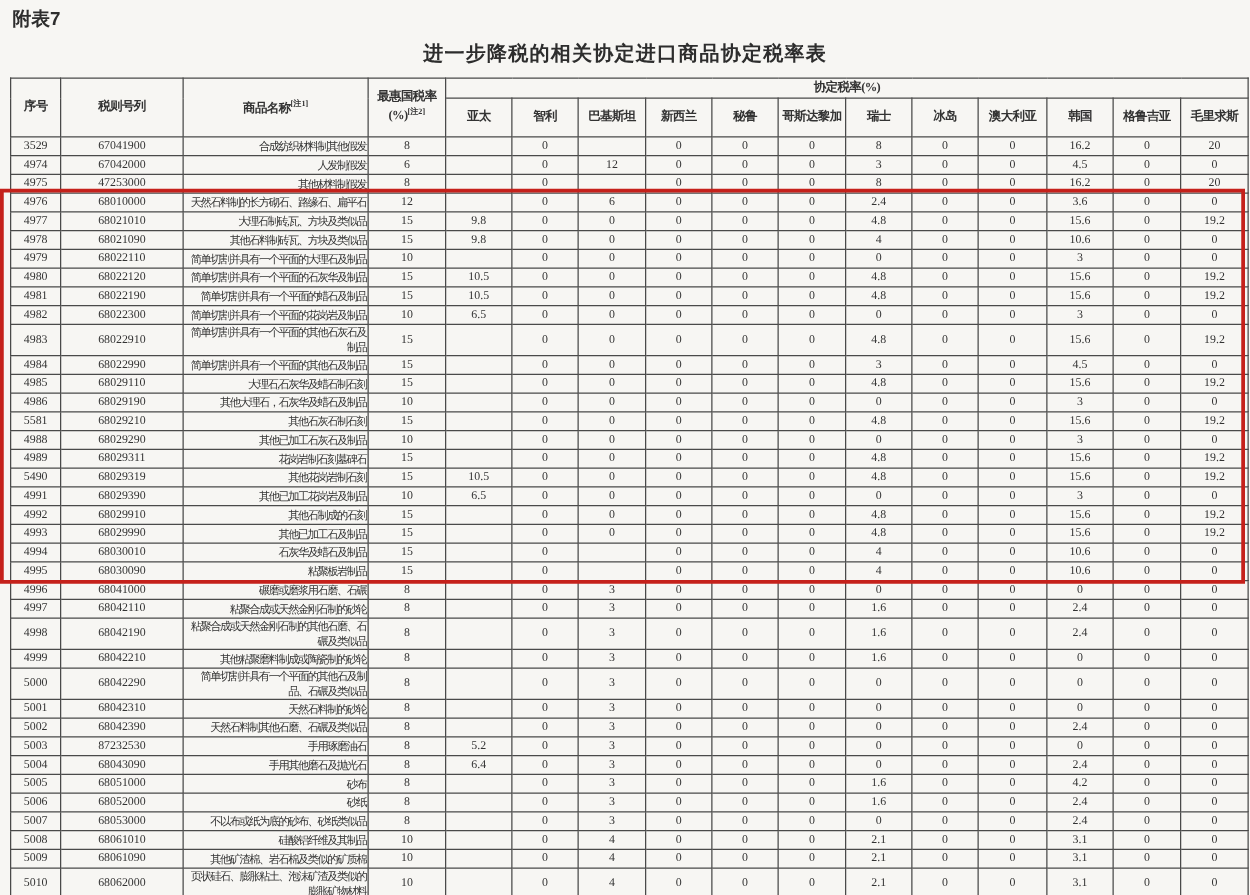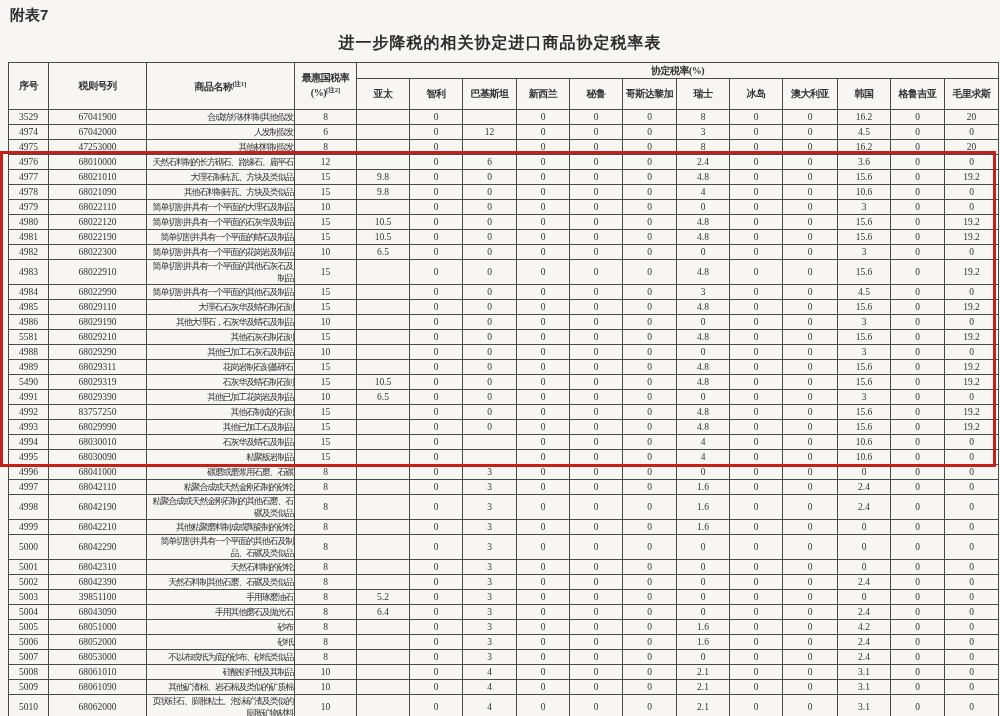--- a/index.html
+++ b/index.html
@@ -380,21 +380,21 @@
           <td class="num">4.8</td>
           <td class="num">0</td>
           <td class="num">0</td>
           <td class="num">15.6</td>
           <td class="num">0</td>
           <td class="num">19.2</td>
         </tr>
         <tr>
           <td class="num">5490</td>
           <td class="num">68029319</td>
-          <td class="name">石灰华及蜡石制石刻</td>
+          <td class="name">其他花岗岩制石刻</td>
           <td class="num">15</td>
           <td class="num">10.5</td>
           <td class="num">0</td>
           <td class="num">0</td>
           <td class="num">0</td>
           <td class="num">0</td>
           <td class="num">0</td>
           <td class="num">4.8</td>
           <td class="num">0</td>
           <td class="num">0</td>
@@ -415,21 +415,21 @@
           <td class="num">0</td>
           <td class="num">0</td>
           <td class="num">0</td>
           <td class="num">0</td>
           <td class="num">3</td>
           <td class="num">0</td>
           <td class="num">0</td>
         </tr>
         <tr>
           <td class="num">4992</td>
-          <td class="num">83757250</td>
+          <td class="num">68029910</td>
           <td class="name">其他石制成的石刻</td>
           <td class="num">15</td>
           <td class="num"></td>
           <td class="num">0</td>
           <td class="num">0</td>
           <td class="num">0</td>
           <td class="num">0</td>
           <td class="num">0</td>
           <td class="num">4.8</td>
           <td class="num">0</td>
@@ -613,21 +613,21 @@
           <td class="num">0</td>
           <td class="num">0</td>
           <td class="num">0</td>
           <td class="num">0</td>
           <td class="num">2.4</td>
           <td class="num">0</td>
           <td class="num">0</td>
         </tr>
         <tr>
           <td class="num">5003</td>
-          <td class="num">39851100</td>
+          <td class="num">87232530</td>
           <td class="name">手用琢磨油石</td>
           <td class="num">8</td>
           <td class="num">5.2</td>
           <td class="num">0</td>
           <td class="num">3</td>
           <td class="num">0</td>
           <td class="num">0</td>
           <td class="num">0</td>
           <td class="num">0</td>
           <td class="num">0</td>

